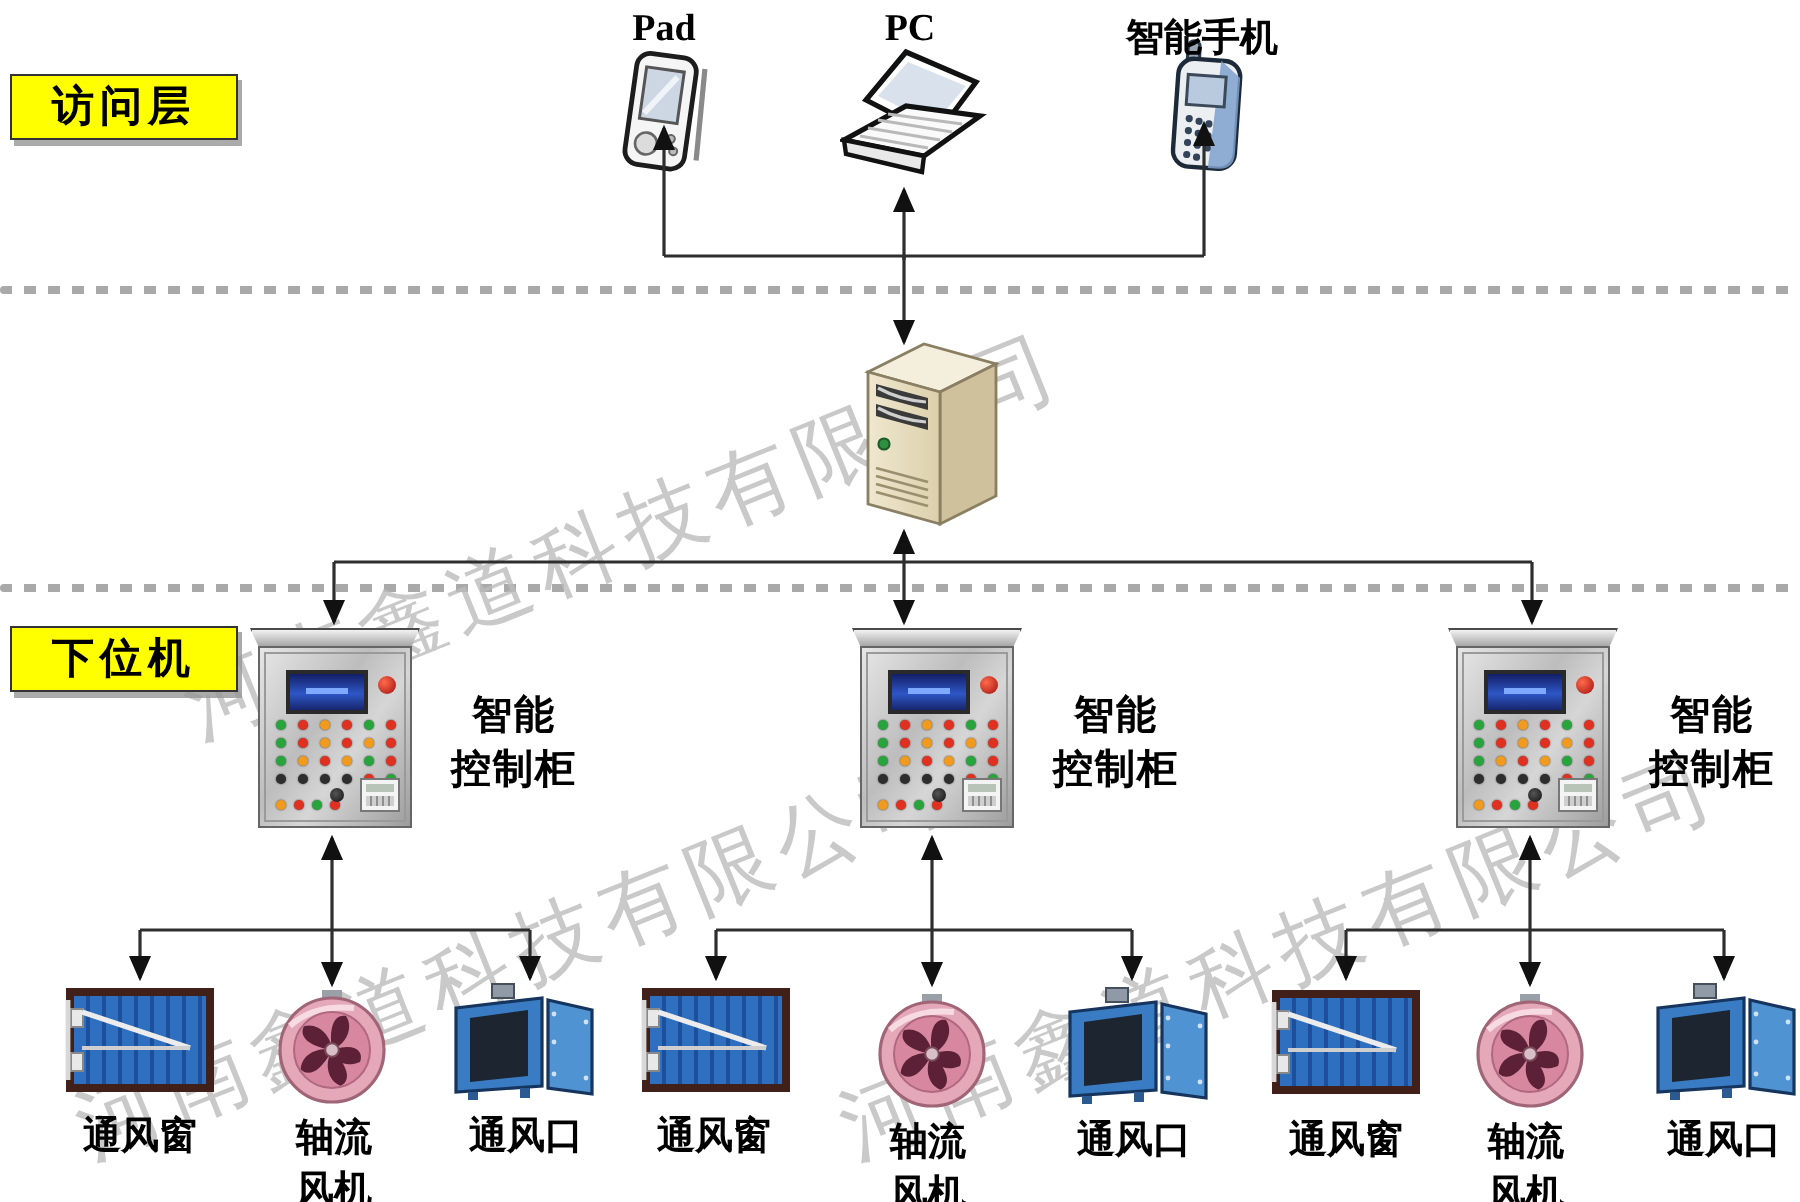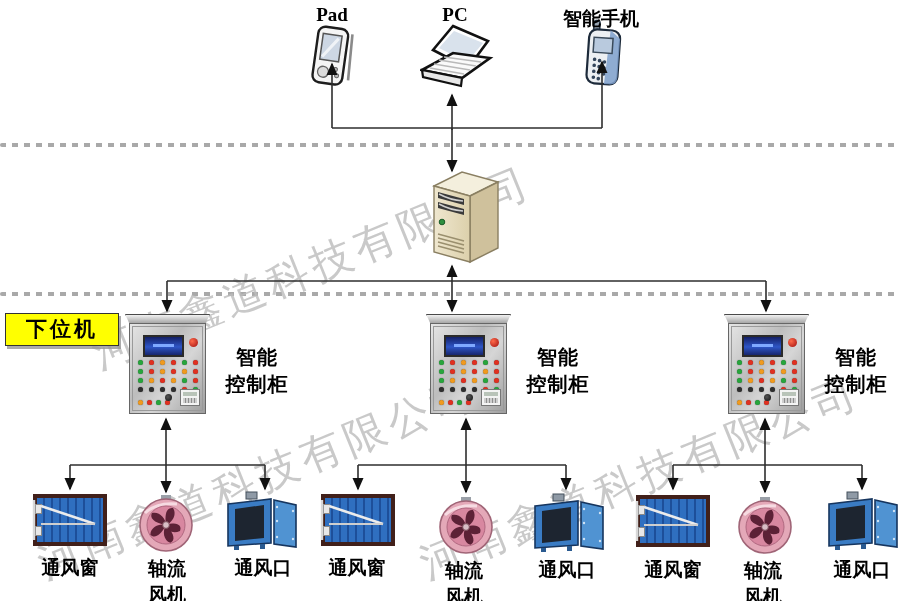--- a/index.html
+++ b/index.html
@@ -70,20 +70,21 @@
 
 <div id="stage">
 
   <div class="divider" style="top:143px"></div>
   <div class="divider" style="top:292px"></div>
 
   <div class="wm" style="left:312px;top:268px">河南鑫道科技有限公司</div>
   <div class="wm" style="left:258px;top:478px">河南鑫道科技有限公司</div>
   <div class="wm" style="left:640px;top:478px">河南鑫道科技有限公司</div>
 
+  <div class="layer-tag" style="top:37px">访问层</div>
   <div class="layer-tag" style="top:313px">下位机</div>
 
   <svg id="wires" width="900" height="601">
     <defs>
       <marker id="ah" markerWidth="9" markerHeight="8" refX="7" refY="3.5" orient="auto">
         <path d="M0,0 L8,3.5 L0,7 Z" fill="#111"></path>
       </marker>
     </defs>
 
     <line x1="332" y1="128" x2="602" y2="128"></line>

